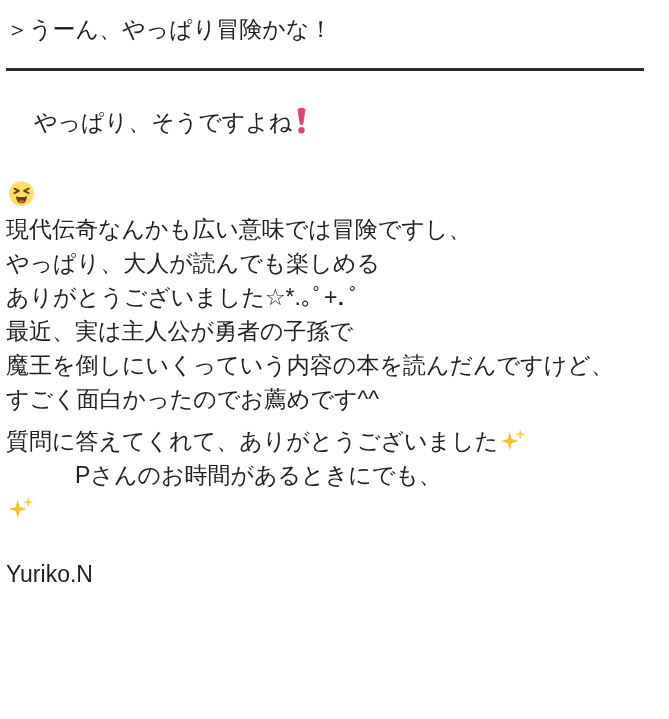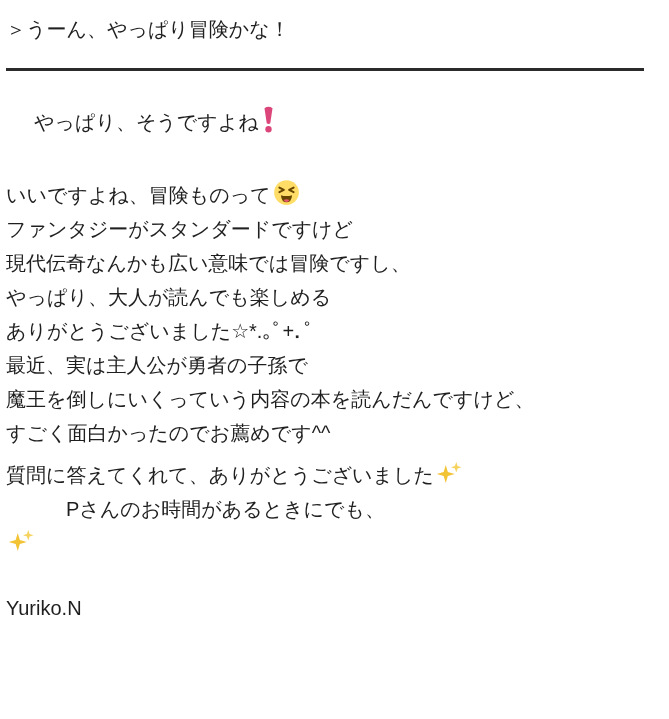--- a/index.html
+++ b/index.html
@@ -7,21 +7,21 @@
     padding: 0;
     background: #ffffff;
   }
   .page {
     width: 669px;
     height: 719px;
     box-sizing: border-box;
     padding: 12px 6px 0 6px;
     background: #ffffff;
     font-family: "Liberation Sans", "DejaVu Sans", sans-serif;
-    font-size: 20px;
+    font-size: 23px;
     line-height: 34px;
     color: #1f1f1f;
     overflow: hidden;
   }
   .line { margin: 0; }
   .divider {
     width: 638px;
     height: 3px;
     background: #2b2b2b;
     margin: 22px 0 0 0;
@@ -50,28 +50,27 @@
   <div class="divider"></div>
 
   <div class="para-agreement">
     <p class="line"><span>やっぱり、そうですよね</span><span class="emoji"><svg width="15" height="28" viewBox="0 0 15 30" aria-hidden="true">
             <path d="M3.2 3.5 Q7.5 0.5 11.8 3.5 L9.4 19.5 Q7.5 21 5.6 19.5 Z" fill="#dc4579"></path>
             <circle cx="7.5" cy="26" r="3.4" fill="#dc4579"></circle>
           </svg></span></p>
   </div>
 
   <div class="para-adventure">
-    <p class="line"><span>いいですよね、冒険ものって</span><span class="emoji"><svg width="27" height="27" viewBox="0 0 36 36" aria-hidden="true">
+    <p class="line"><span class="emoji"><svg width="27" height="27" viewBox="0 0 36 36" aria-hidden="true">
             <circle cx="18" cy="18" r="16.5" fill="#ffdd67"></circle>
             <path d="M8.5 11.5 L14.5 14.5 L8.5 17.5" fill="none" stroke="#664500" stroke-width="2.6" stroke-linecap="round" stroke-linejoin="round"></path>
             <path d="M27.5 11.5 L21.5 14.5 L27.5 17.5" fill="none" stroke="#664500" stroke-width="2.6" stroke-linecap="round" stroke-linejoin="round"></path>
             <path d="M10.5 21.5 Q18 24 25.5 21.5 Q24.5 31 18 31 Q11.5 31 10.5 21.5 Z" fill="#664500"></path>
             <path d="M14 28 Q18 25.8 22 28 Q20.6 30.8 18 30.8 Q15.4 30.8 14 28 Z" fill="#e8596e"></path>
           </svg></span></p>
-    <p class="line"><span>ファンタジーがスタンダードですけど</span></p>
     <p class="line"><span>現代伝奇なんかも広い意味では冒険ですし、</span></p>
     <p class="line"><span>やっぱり、大人が読んでも楽しめる</span></p>
     <p class="line"><span>ありがとうございました☆*.｡ﾟ+.ﾟ</span></p>
   </div>
 
   <div class="para-recommend">
     <p class="line"><span>最近、実は主人公が勇者の子孫で</span></p>
     <p class="line"><span>魔王を倒しにいくっていう内容の本を読んだんですけど、</span></p>
     <p class="line"><span>すごく面白かったのでお薦めです^^</span></p>
   </div>

